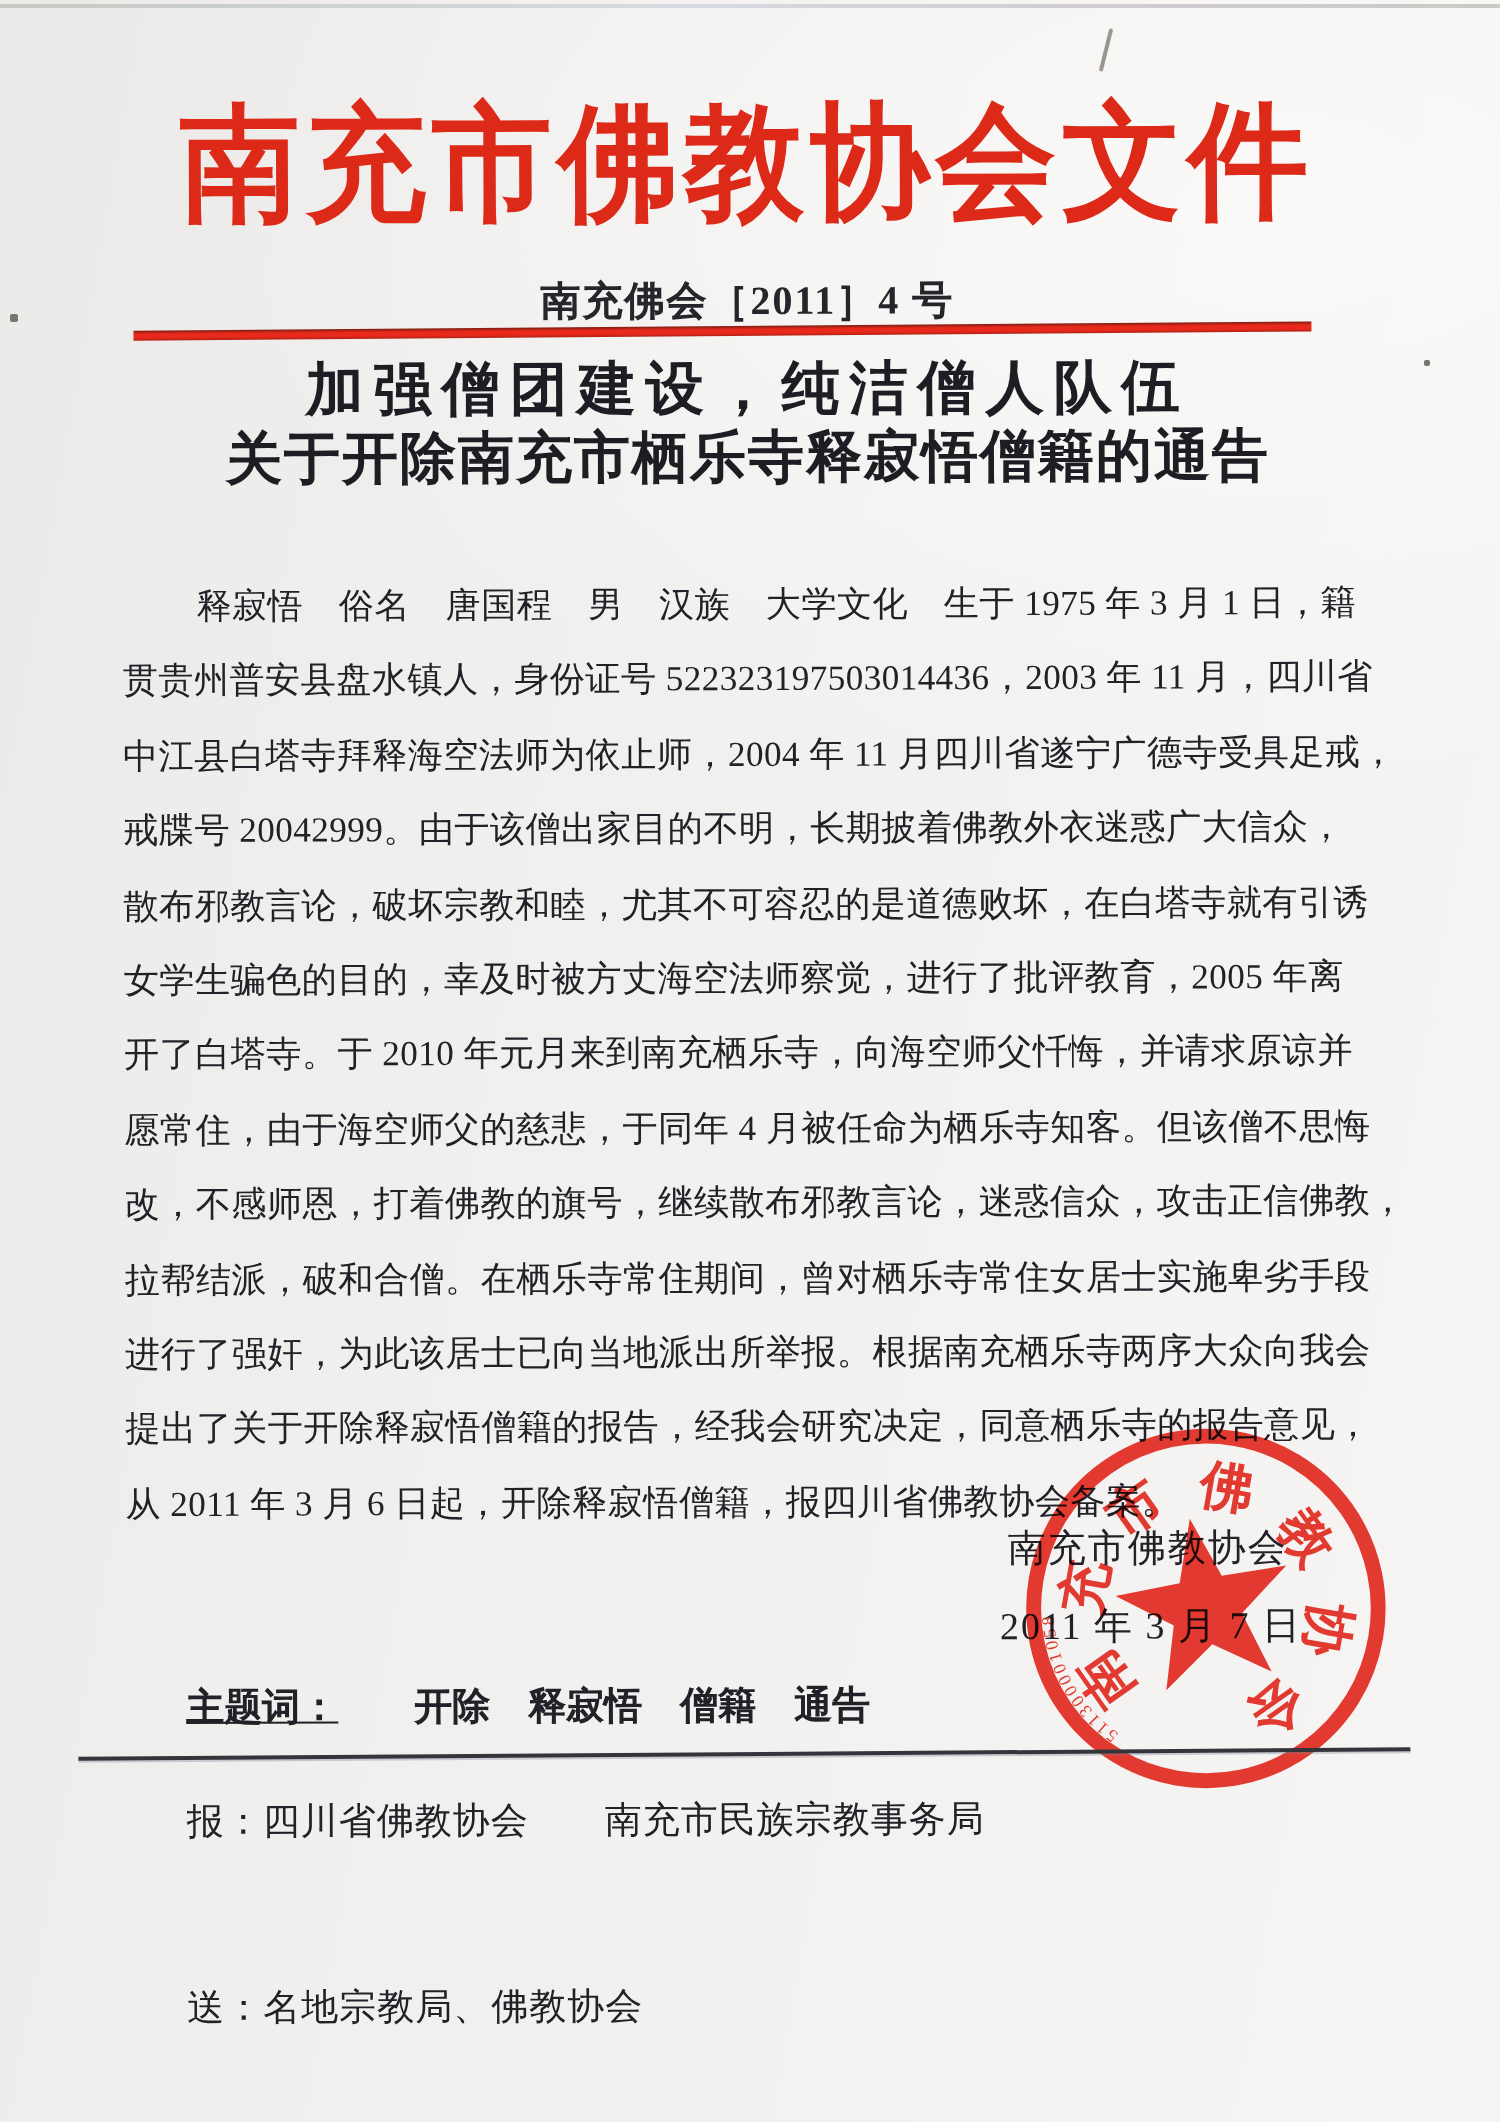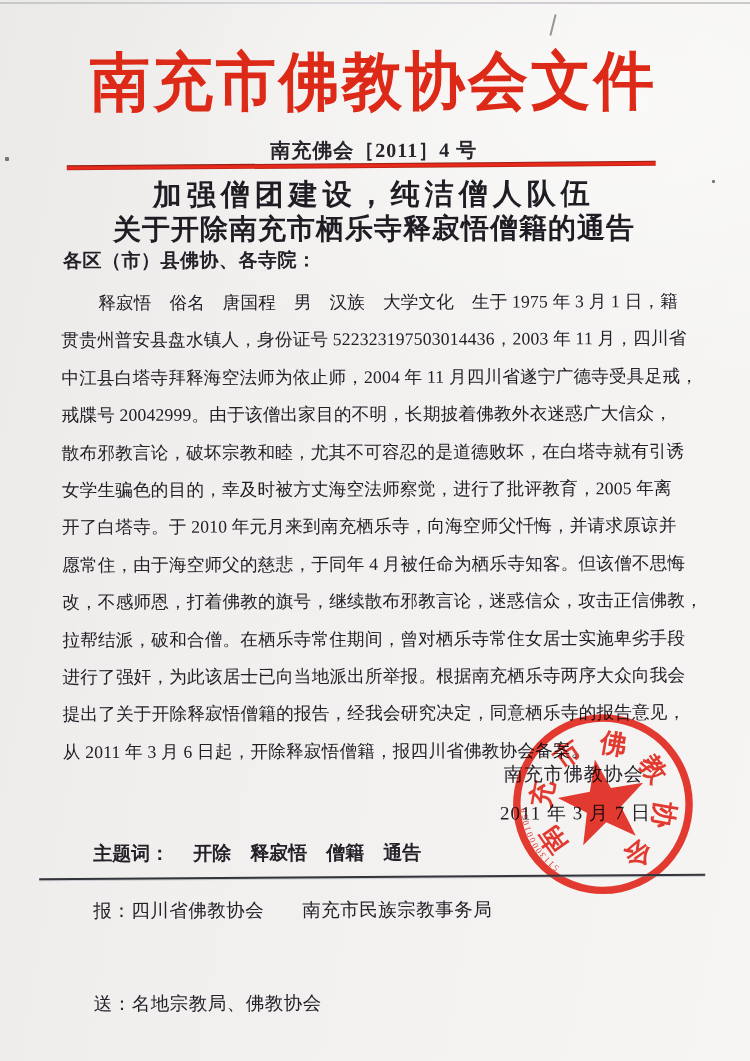--- a/index.html
+++ b/index.html
@@ -56,21 +56,21 @@
     position:absolute;top:284px;left:62px;width:642px;
     font-size:17.6px;line-height:37.4px;color:#232028;
   }
   .body-block .ln{white-space:nowrap;letter-spacing:.2px;}
   .body-block .ln.indent{padding-left:37px;}
   .sig-org{position:absolute;left:503px;top:762px;font-size:19px;color:#232028;letter-spacing:1px;}
   .sig-date{position:absolute;left:499px;top:801px;font-size:19px;color:#232028;letter-spacing:1px;}
   .seal{position:absolute;left:503px;top:706px;width:198px;height:198px;
     opacity:.9;mix-blend-mode:multiply;pointer-events:none;}
   .kw-row{position:absolute;top:840px;left:92px;font-size:19px;color:#232028;font-weight:600;}
-  .kw-row .kw-label{margin-right:24px;}
+  .kw-row .kw-label{margin-right:38px;text-decoration:underline;}
   .rule-black{position:absolute;top:876px;left:38px;width:666px;height:2px;background:#34353b;
     transform:rotate(-0.2deg);box-shadow:0 1px 0 rgba(120,130,150,.35);}
   .cc-row{position:absolute;left:92px;font-size:18.5px;font-weight:500;color:#232028;letter-spacing:.5px;}
   .cc-row.report{top:897px;}
   .cc-row.send{top:990px;}
   .seal text{font-family:"Liberation Serif",serif;}
 </style>
 </head>
 <body>
 
@@ -79,21 +79,20 @@
   <div class="speck a"></div>
   <div class="speck b"></div>
   <div class="speck c"></div>
 
   <div class="tilt">
     <div class="hdr">南充市佛教协会文件</div>
     <div class="docnum">南充佛会［2011］4 号</div>
     <div class="rule-red"></div>
     <div class="title1">加强僧团建设，纯洁僧人队伍</div>
     <div class="title2">关于开除南充市栖乐寺释寂悟僧籍的通告</div>
-    <div class="salutation">各区（市）县佛协、各寺院：</div>
 
     <div class="body-block">
       <div class="ln indent">释寂悟　俗名　唐国程　男　汉族　大学文化　生于 1975 年 3 月 1 日，籍</div>
       <div class="ln">贯贵州普安县盘水镇人，身份证号 522323197503014436，2003 年 11 月，四川省</div>
       <div class="ln">中江县白塔寺拜释海空法师为依止师，2004 年 11 月四川省遂宁广德寺受具足戒，</div>
       <div class="ln">戒牒号 20042999。由于该僧出家目的不明，长期披着佛教外衣迷惑广大信众，</div>
       <div class="ln">散布邪教言论，破坏宗教和睦，尤其不可容忍的是道德败坏，在白塔寺就有引诱</div>
       <div class="ln">女学生骗色的目的，幸及时被方丈海空法师察觉，进行了批评教育，2005 年离</div>
       <div class="ln">开了白塔寺。于 2010 年元月来到南充栖乐寺，向海空师父忏悔，并请求原谅并</div>
       <div class="ln">愿常住，由于海空师父的慈悲，于同年 4 月被任命为栖乐寺知客。但该僧不思悔</div>

